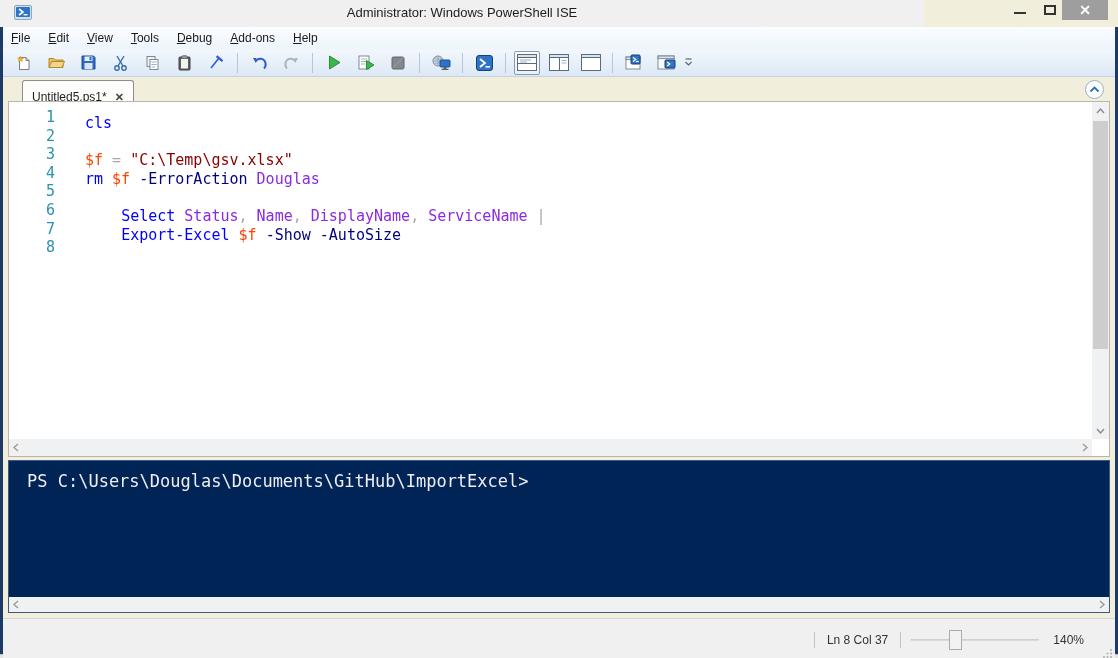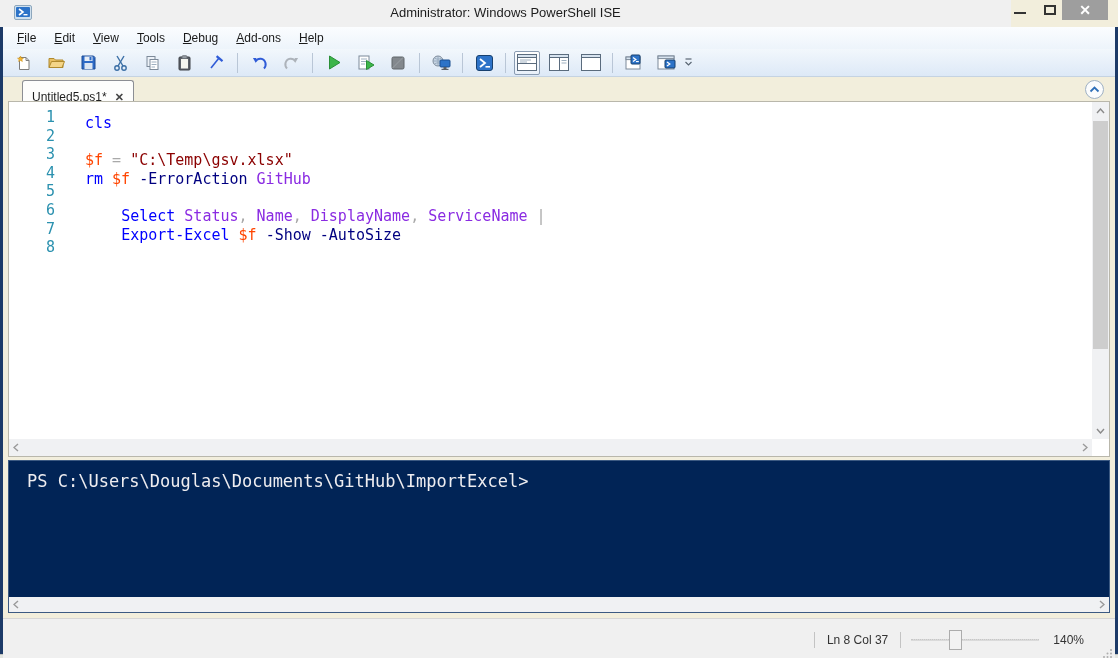--- a/index.html
+++ b/index.html
@@ -1,34 +1,34 @@
 <!DOCTYPE html>
 <html><head>
 <meta charset="utf-8">
 <style>
   * { margin:0; padding:0; box-sizing:border-box; }
   html,body { width:1118px; height:658px; background:#cfd4da; }
   body { font-family:"Liberation Sans", sans-serif; position:relative; overflow:hidden; }
   #window { position:absolute; inset:0; background:#F2EEDC; }
 
   
-  .titlebar { position:absolute; left:0; top:0; width:1011px; height:27px; background:#F0F0F0; }
+  .titlebar { position:absolute; left:0; top:0; width:924px; height:27px; background:#F0F0F0; }
   .app-icon { position:absolute; left:14px; top:5px; width:18px; height:16px; }
   .title-text { position:absolute; left:0; right:0; top:5px; text-align:center; font-size:13px; color:#1c1c1c; }
   .winbtn { position:absolute; top:0; height:20px; display:flex; align-items:center; justify-content:center; cursor:default; }
   .btn-min { left:1006px; width:28px; }
   .btn-max { left:1036px; width:28px; }
   .btn-close { left:1062px; width:46px; background:#9e9e9e; }
   .min-glyph { width:12px; height:2px; background:#333; margin-top:6px; }
   .max-glyph { width:12px; height:10px; border:2px solid #333; background:transparent; }
   .close-glyph { color:#fff; font-size:14px; font-weight:bold; line-height:20px; }
 
   
   .menubar { position:absolute; left:0; top:27px; width:1118px; height:22px;
-             background:linear-gradient(#FBFDFF,#EDF4FB); display:flex; align-items:center; padding-left:8px; }
+             background:linear-gradient(#FBFDFF,#EDF4FB); display:flex; align-items:center; padding-left:2px; }
   .menu-item { font-size:12px; color:#1a1a1a; padding:3px 9px; cursor:default; }
   .menu-item .ak { text-decoration:underline; }
   .toolbar { position:absolute; left:0; top:49px; width:1118px; height:28px;
              background:linear-gradient(#F2F7FC,#DDE9F7); border-bottom:1px solid #C5D3E2;
              display:flex; align-items:center; padding-left:8px; }
   .tbtn { width:26px; height:24px; display:flex; align-items:center; justify-content:center; margin:0 3px; border:1px solid transparent; }
   .tbtn.selected { border:1px solid #8A9CB2; background:linear-gradient(#FEFEFE,#E8F0FA); border-radius:2px; }
   .tsep { width:1px; height:20px; background:#B9C6D6; margin:0 5px; }
   .overflow { display:flex; flex-direction:column; align-items:center; margin-left:2px; }
 
@@ -299,21 +299,21 @@
           <div class="line-num">4</div>
           <div class="line-num">5</div>
           <div class="line-num">6</div>
           <div class="line-num">7</div>
           <div class="line-num">8</div>
         </div>
       <div class="codebox">
           <div class="code-line"><span class="tok-command">cls</span></div>
           <div class="code-line"> </div>
           <div class="code-line"><span class="tok-variable">$f</span><span class="tok-plain"> </span><span class="tok-operator">=</span><span class="tok-plain"> </span><span class="tok-string">"C:\Temp\gsv.xlsx"</span></div>
-          <div class="code-line"><span class="tok-command">rm</span><span class="tok-plain"> </span><span class="tok-variable">$f</span><span class="tok-plain"> </span><span class="tok-parameter">-ErrorAction</span><span class="tok-plain"> </span><span class="tok-argument">GitHub</span></div>
+          <div class="code-line"><span class="tok-command">rm</span><span class="tok-plain"> </span><span class="tok-variable">$f</span><span class="tok-plain"> </span><span class="tok-parameter">-ErrorAction</span><span class="tok-plain"> </span><span class="tok-argument">Douglas</span></div>
           <div class="code-line"> </div>
           <div class="code-line"><span class="tok-plain">    </span><span class="tok-command">Select</span><span class="tok-plain"> </span><span class="tok-argument">Status</span><span class="tok-operator">,</span><span class="tok-plain"> </span><span class="tok-argument">Name</span><span class="tok-operator">,</span><span class="tok-plain"> </span><span class="tok-argument">DisplayName</span><span class="tok-operator">,</span><span class="tok-plain"> </span><span class="tok-argument">ServiceName</span><span class="tok-plain"> </span><span class="tok-operator">|</span></div>
           <div class="code-line"><span class="tok-plain">    </span><span class="tok-command">Export-Excel</span><span class="tok-plain"> </span><span class="tok-variable">$f</span><span class="tok-plain"> </span><span class="tok-parameter">-Show</span><span class="tok-plain"> </span><span class="tok-parameter">-AutoSize</span></div>
         </div>
     </div>
     <div class="vscroll">
       <div class="sb-arrow" style="top:0;">
         <svg width="9" height="6" viewBox="0 0 9 6">
             <path d="M1 5 L4.5 1 L8 5" fill="none" stroke="#8A8A8A" stroke-width="1.4"></path>
           </svg>

